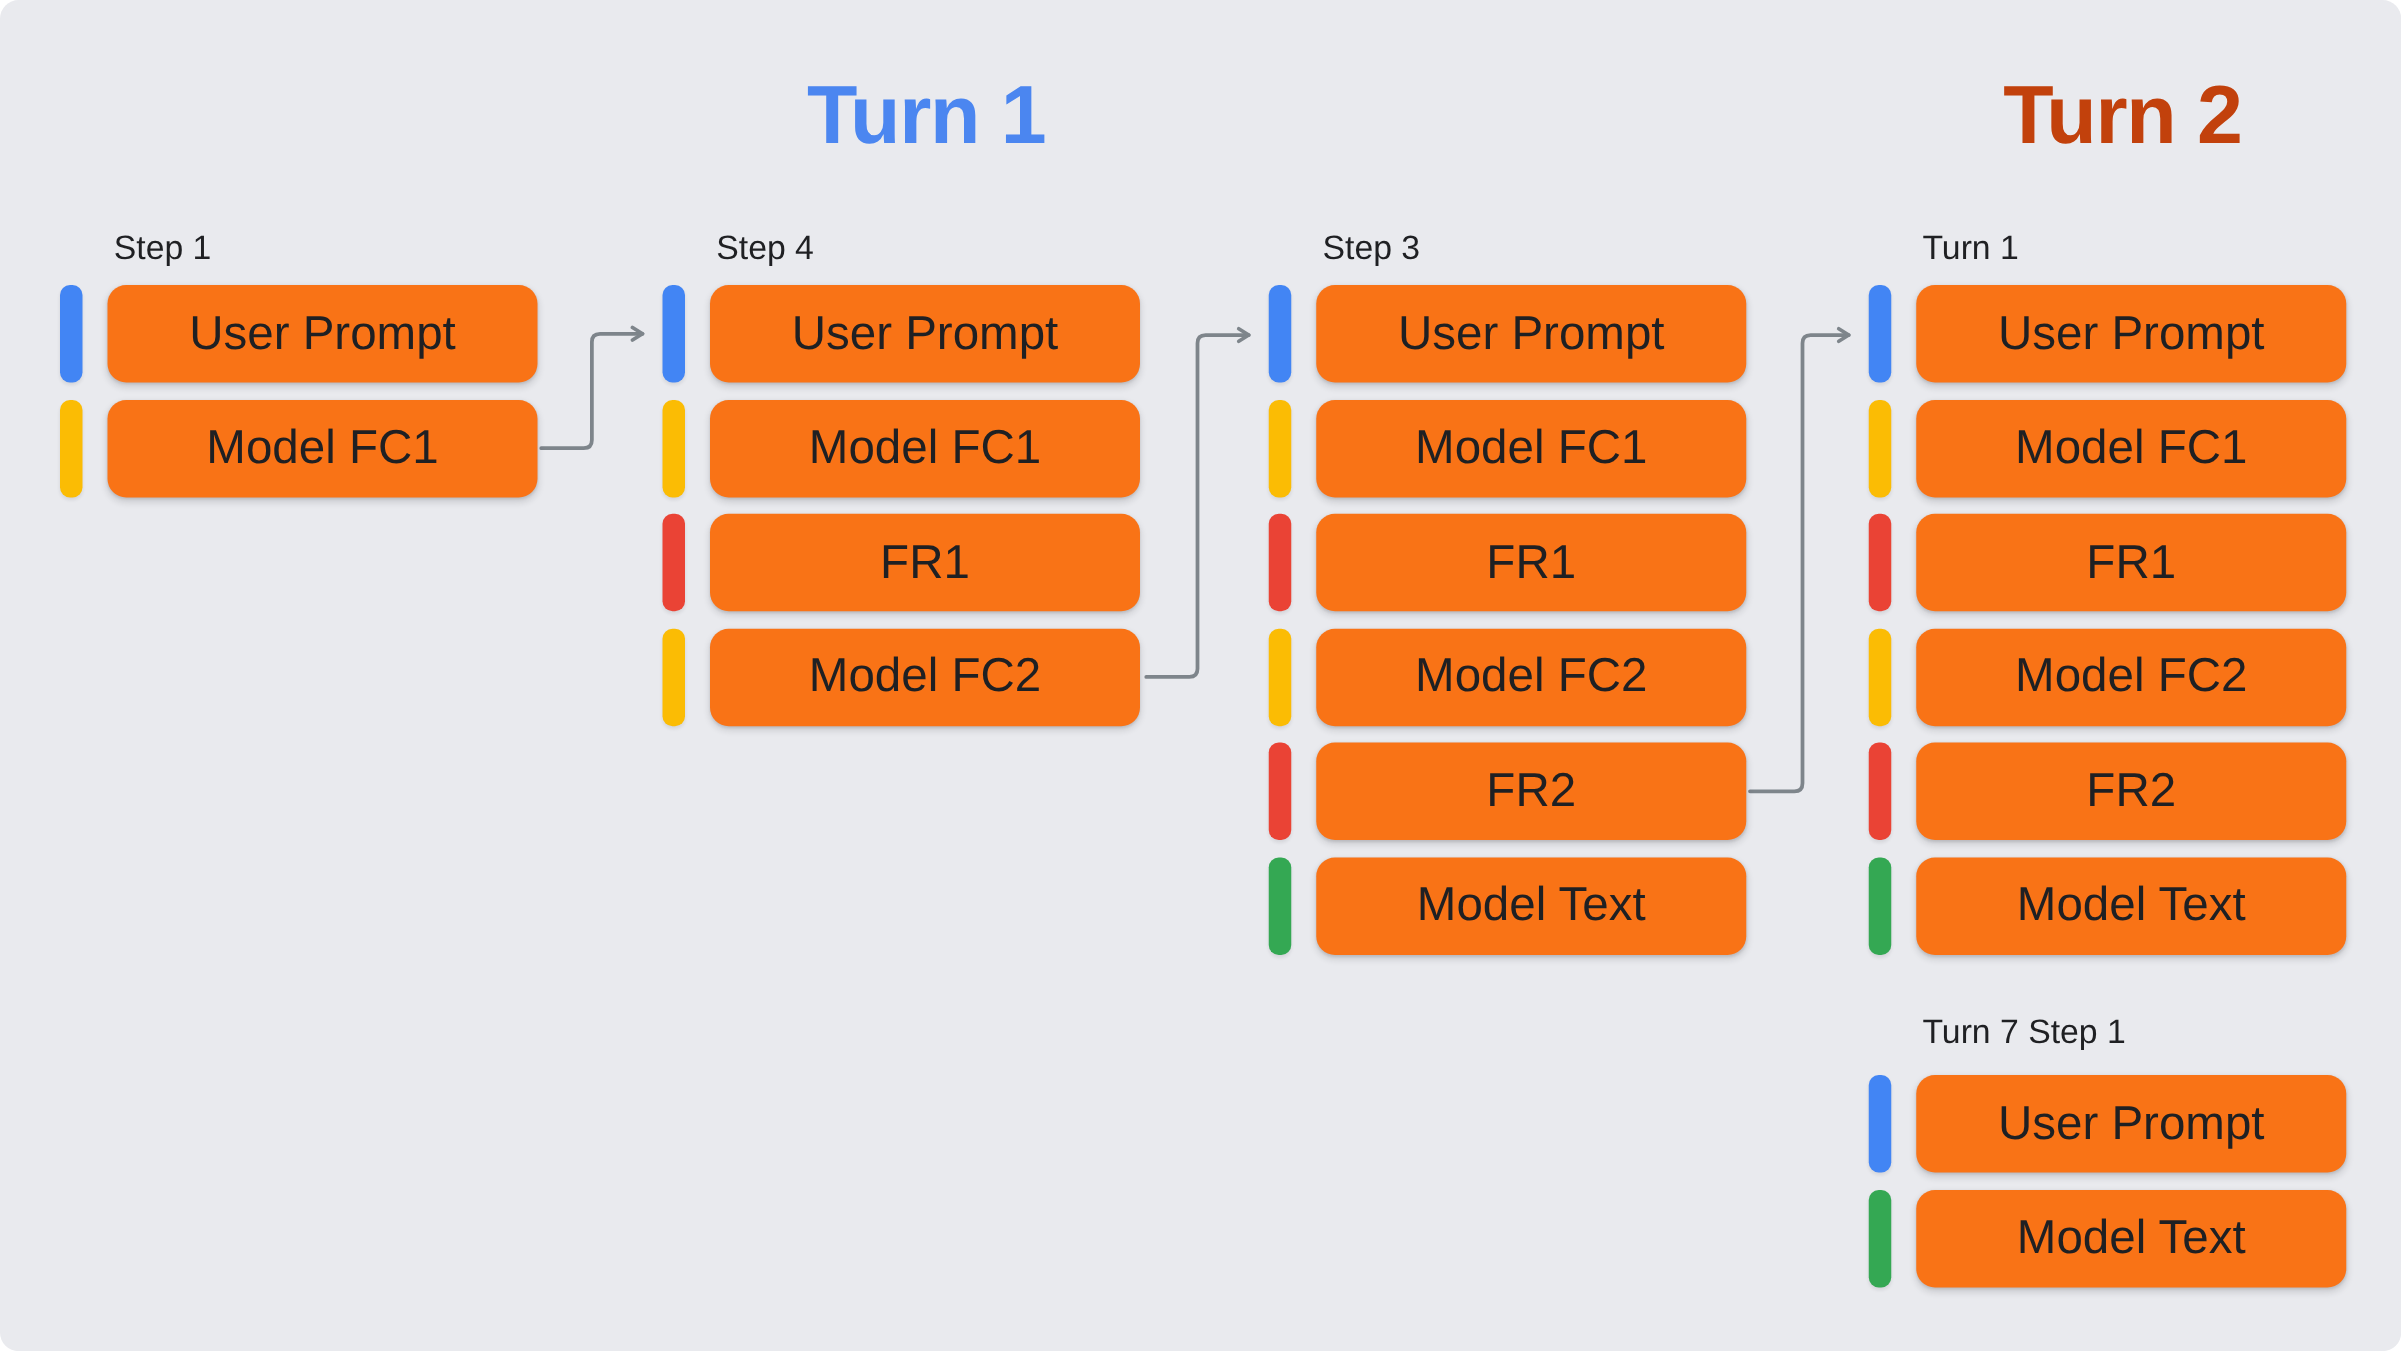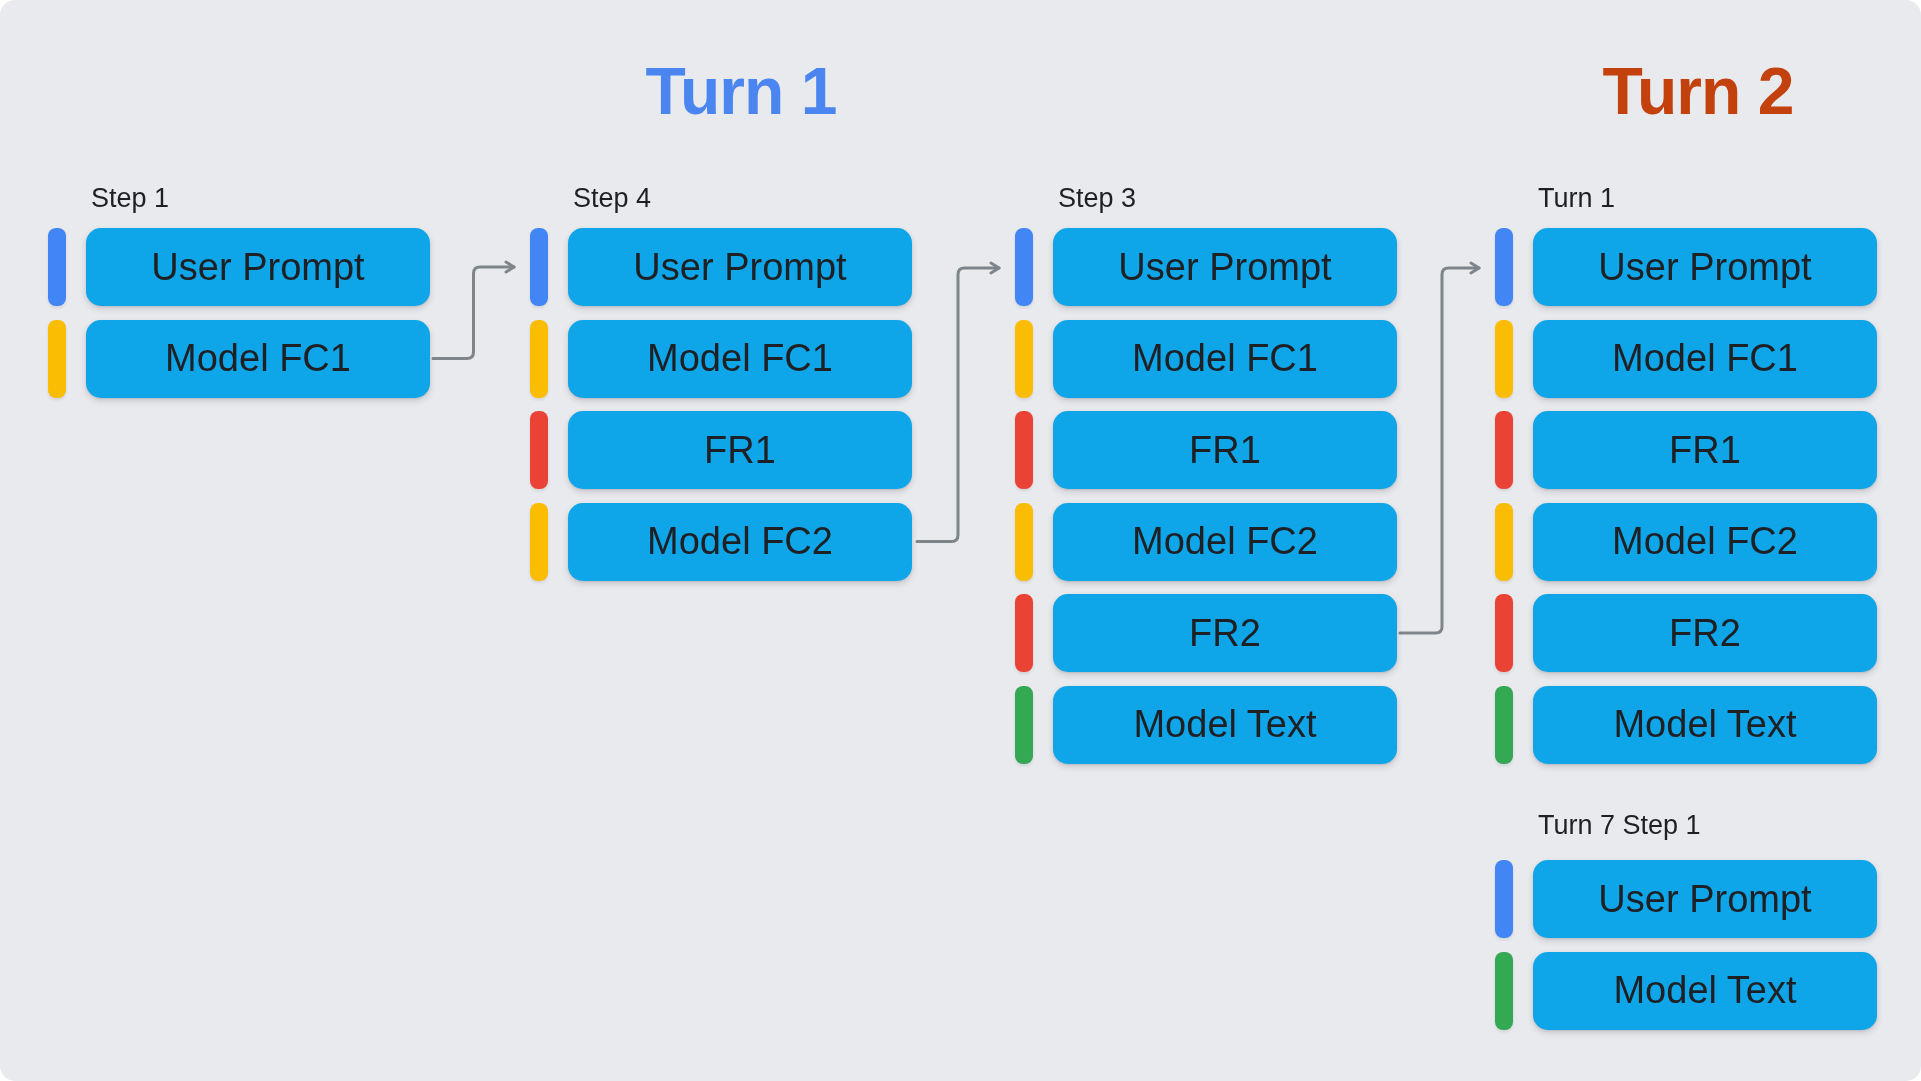--- a/index.html
+++ b/index.html
@@ -54,21 +54,21 @@
     height: 78px;
   }
   .bar {
     width: 18px;
     border-radius: 8px;
     flex: 0 0 18px;
     box-shadow: 0 2px 3px rgba(32,33,36,0.10);
   }
   .card {
     flex: 1 1 auto;
-    background: #0ea5e9;
+    background: #f97316;
     border-radius: 15px;
     box-shadow: 0 3px 6px rgba(32,33,36,0.16), 0 1px 2px rgba(32,33,36,0.10);
     display: flex;
     align-items: center;
     justify-content: center;
   }
   .card span {
     font-size: 38px;
     color: #1f2023;
     white-space: nowrap;

